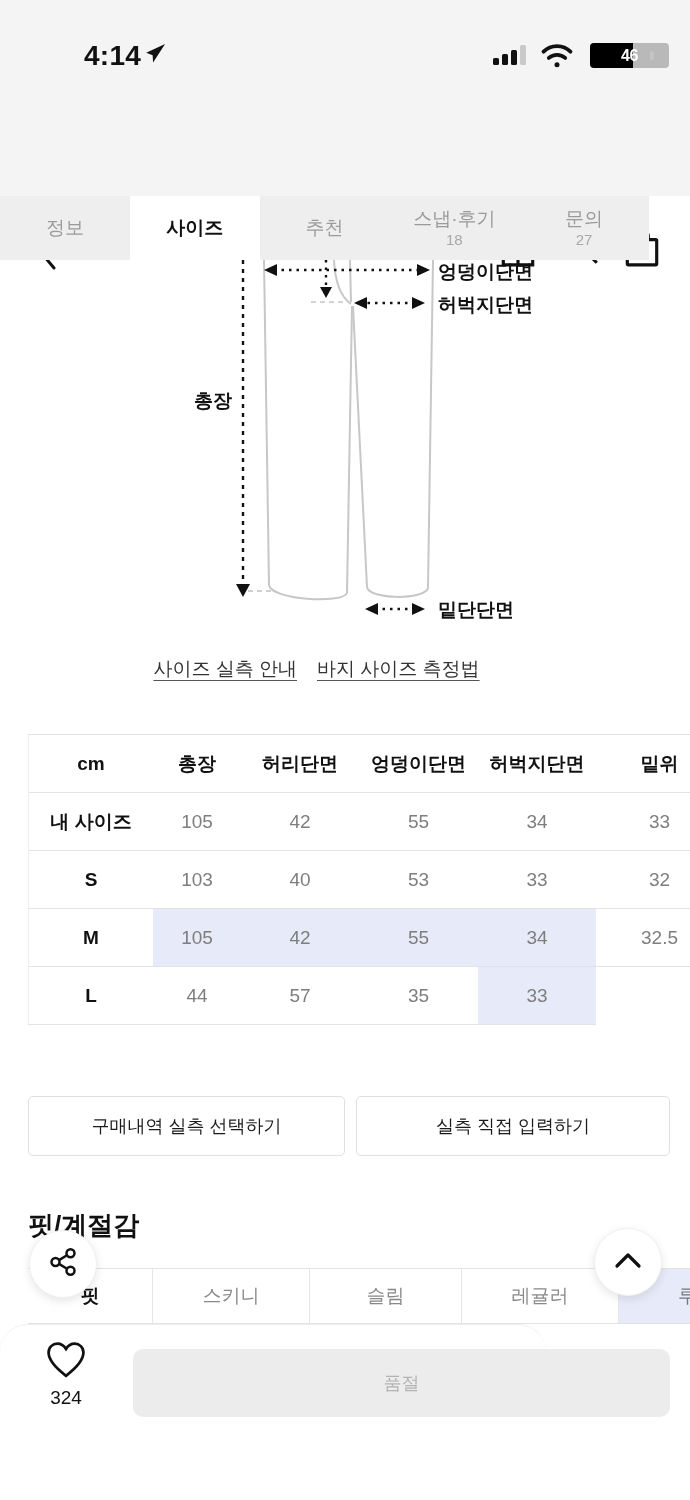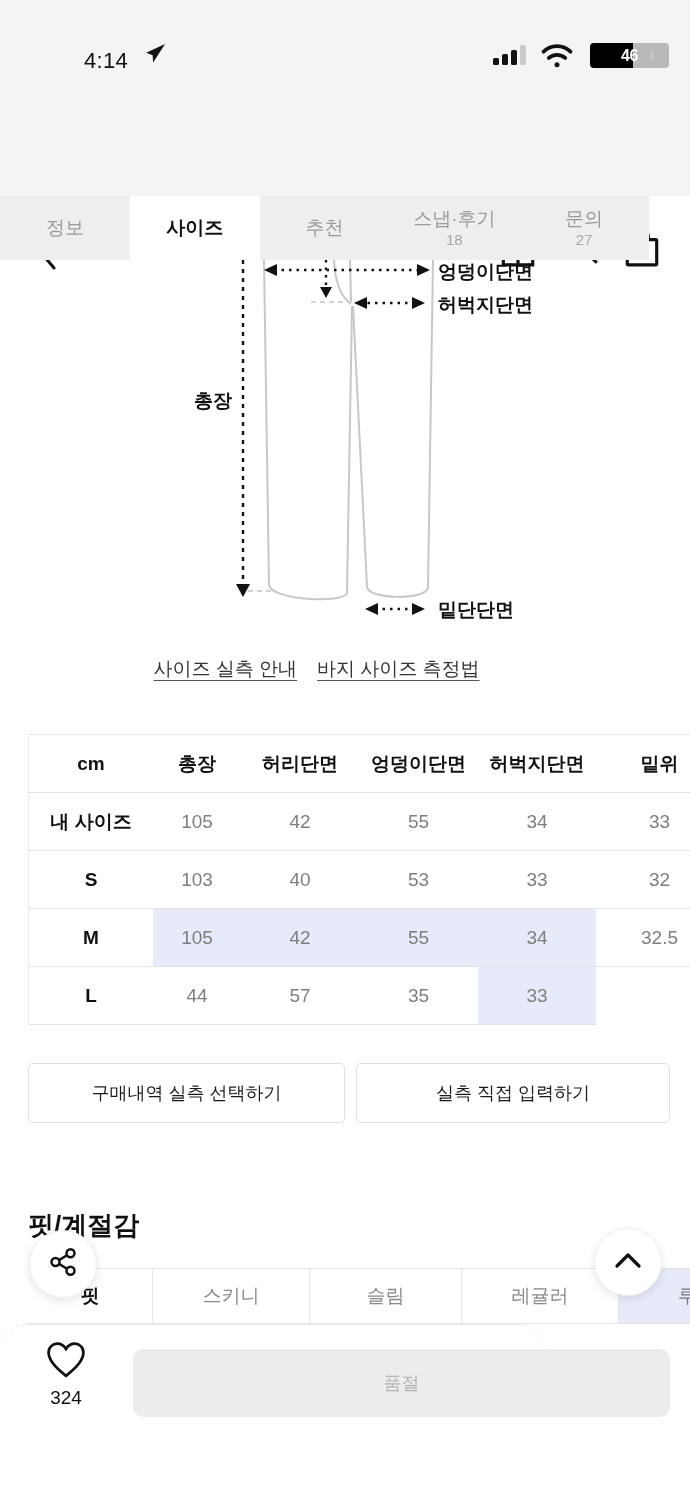--- a/index.html
+++ b/index.html
@@ -4,21 +4,21 @@
 <style>
   html,body{margin:0;padding:0;background:#dcdcdc;}
   .screen{
     position:relative;width:690px;height:1500px;margin:0 auto;
     background:#ffffff;overflow:hidden;
     font-family:"Liberation Sans","DejaVu Sans",sans-serif;color:#111;
   }
   
   .header{position:absolute;left:0;top:0;width:690px;height:196px;background:#f4f4f4;}
   .statusbar{position:absolute;left:0;top:34px;width:690px;height:40px;}
-  .time{position:absolute;left:84px;top:14px;font-size:22px;font-weight:400;letter-spacing:.3px;}
+  .time{position:absolute;left:84px;top:6px;font-size:28px;font-weight:700;letter-spacing:.3px;}
   .loc-arrow{position:absolute;left:144px;top:8px;}
   .sig{position:absolute;left:493px;top:11px;display:flex;align-items:flex-end;gap:3px;height:20px;}
   .sig i{display:block;width:6px;border-radius:1.5px;background:#111;}
   .sig .b1{height:7px}.sig .b2{height:11px}.sig .b3{height:15px}.sig .b4{height:20px;background:#c9c9c9;}
   .wifi{position:absolute;left:540px;top:9px;}
   .battery{position:absolute;left:590px;top:9px;width:79px;height:25px;border-radius:4px;overflow:hidden;background:#b9b9b9;}
   .battery .fill{position:absolute;left:0;top:0;bottom:0;width:54%;background:#000;}
   .battery .pct{position:absolute;inset:0;display:flex;align-items:center;justify-content:center;
     color:#fff;font-size:16px;font-weight:700;letter-spacing:-0.5px;}
   .batt-cap{position:absolute;left:650px;top:17px;width:4px;height:9px;border-radius:0 3px 3px 0;background:#c4c4c4;}
@@ -42,21 +42,21 @@
     display:grid;grid-template-columns:124px 88px 118px 119px 118px 127px;
     border-top:1px solid #e3e3e3;border-left:1px solid #ededed;}
   .size-table .c{height:57px;display:flex;align-items:center;justify-content:center;
     border-bottom:1px solid #e3e3e3;font-size:19px;color:#7e7e7e;background:#fff;}
   .size-table .c + .c{border-left:0;}
   .size-table .vline{border-left:1px solid #e6e6e6;}
   .size-table .head{color:#111;font-weight:700;}
   .size-table .rowlab{color:#111;font-weight:700;}
   .size-table .hl{background:#e7eaf8;}
   
-  .mbtn{position:absolute;top:1063px;height:60px;background:#fff;border:1px solid #e0e0e0;border-radius:5px;
+  .mbtn{position:absolute;top:1096px;height:60px;background:#fff;border:1px solid #e0e0e0;border-radius:5px;
     display:flex;align-items:center;justify-content:center;font-size:18px;color:#1a1a1a;box-sizing:border-box;}
   .mbtn.left{left:28px;width:317px;}
   .mbtn.right{left:356px;width:314px;}
   
   .fit-title{position:absolute;left:28px;top:1208px;font-size:26px;font-weight:700;color:#111;}
   .fit-row{position:absolute;left:28px;top:1268px;width:747px;height:54px;
     display:grid;grid-template-columns:124px 157px 152px 157px 157px;
     border-top:1px solid #e3e3e3;border-bottom:1px solid #e3e3e3;}
   .fit-row .c{display:flex;align-items:center;justify-content:center;font-size:19px;color:#8a8a8a;background:#fff;}
   .fit-row .vline{border-left:1px solid #e6e6e6;}

